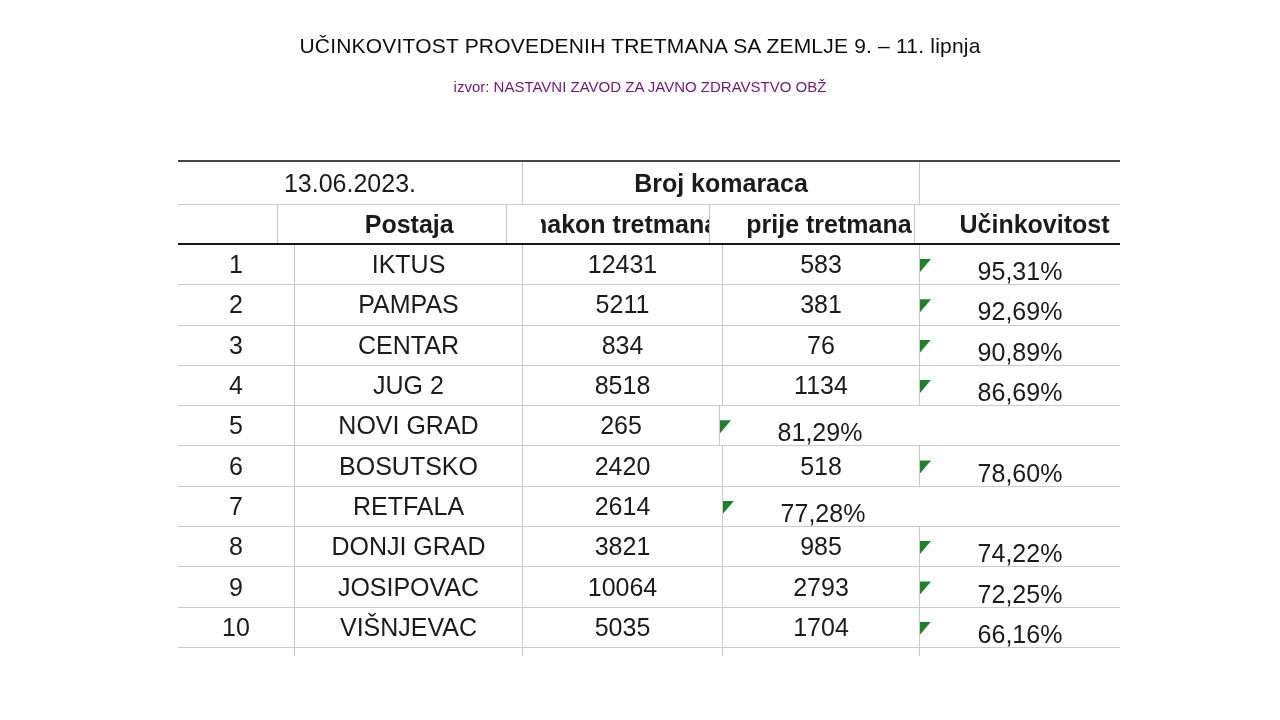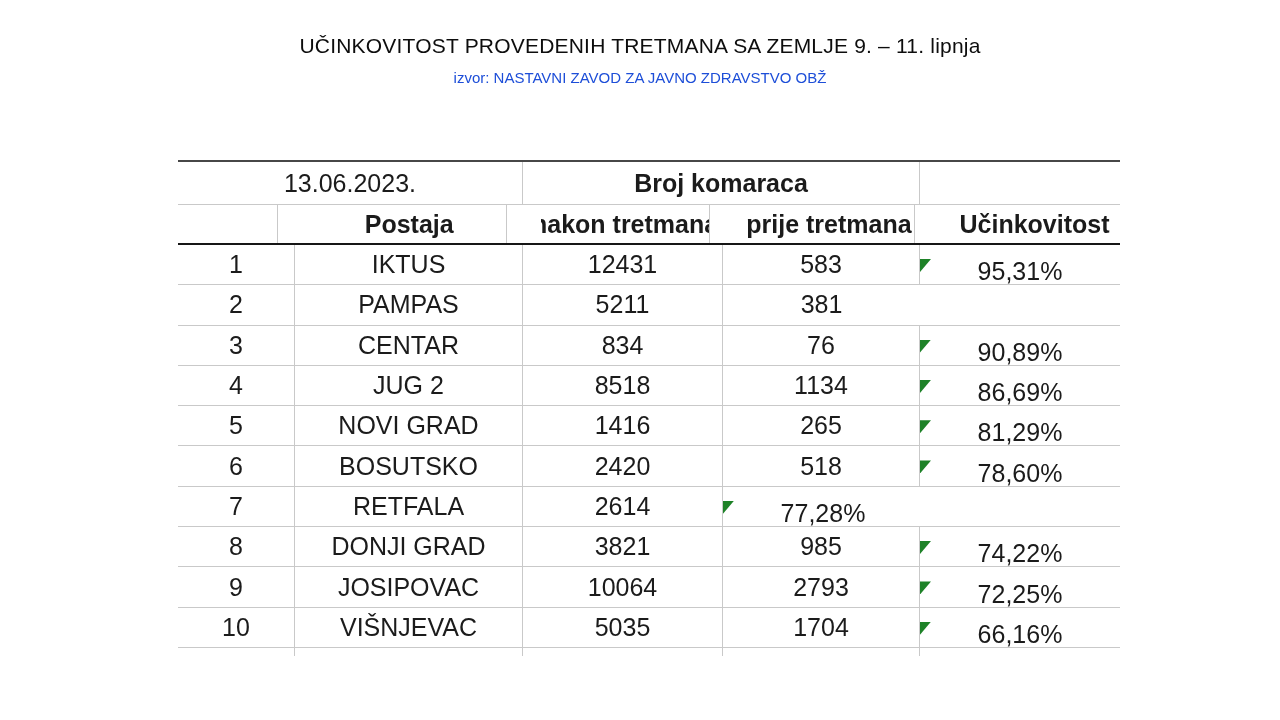--- a/index.html
+++ b/index.html
@@ -5,21 +5,21 @@
   html,body{margin:0;padding:0;}
   body{
     width:1280px;height:720px;background:#ffffff;position:relative;overflow:hidden;
     font-family:"Liberation Sans", sans-serif;color:#1b1b1b;
   }
   .hdr{
     position:absolute;top:33px;left:0;width:1280px;box-sizing:border-box;
     text-align:center;
   }
   .title{font-size:21px;line-height:1.2;color:#0d0d0d;letter-spacing:0.2px;}
-  .subtitle{font-size:15px;line-height:1.2;margin-top:11px;color:#1d4ed8;}
+  .subtitle{font-size:15px;line-height:1.2;margin-top:20px;color:#701a75;}
   .tbl{
     position:absolute;left:178px;top:160px;width:942px;
     border-top:2px solid #474747;
   }
   .row{display:flex;border-bottom:1px solid #c9c9c9;}
   .row.hr2{border-bottom:2px solid #161616;gap:34px;}
   .row.stub{border-bottom:none;}
   .cell{
     box-sizing:border-box;display:flex;align-items:center;justify-content:center;
     border-right:1px solid #c9c9c9;overflow:hidden;white-space:nowrap;
@@ -73,20 +73,24 @@
         <span class="tri"></span>
         <span>95,31%</span>
       </div>
   </div>
 
   <div class="row dr">
     <div class="cell c1">2</div>
     <div class="cell c2">PAMPAS</div>
     <div class="cell c3">5211</div>
     <div class="cell c4">381</div>
+    <div class="cell c5 eff">
+        <span class="tri"></span>
+        <span>92,69%</span>
+      </div>
   </div>
 
   <div class="row dr">
     <div class="cell c1">3</div>
     <div class="cell c2">CENTAR</div>
     <div class="cell c3">834</div>
     <div class="cell c4">76</div>
     <div class="cell c5 eff">
         <span class="tri"></span>
         <span>90,89%</span>
@@ -100,21 +104,20 @@
     <div class="cell c4">1134</div>
     <div class="cell c5 eff">
         <span class="tri"></span>
         <span>86,69%</span>
       </div>
   </div>
 
   <div class="row dr">
     <div class="cell c1">5</div>
     <div class="cell c2">NOVI GRAD</div>
-    <div class="cell c3">1416</div>
     <div class="cell c4">265</div>
     <div class="cell c5 eff">
         <span class="tri"></span>
         <span>81,29%</span>
       </div>
   </div>
 
   <div class="row dr">
     <div class="cell c1">6</div>
     <div class="cell c2">BOSUTSKO</div>

